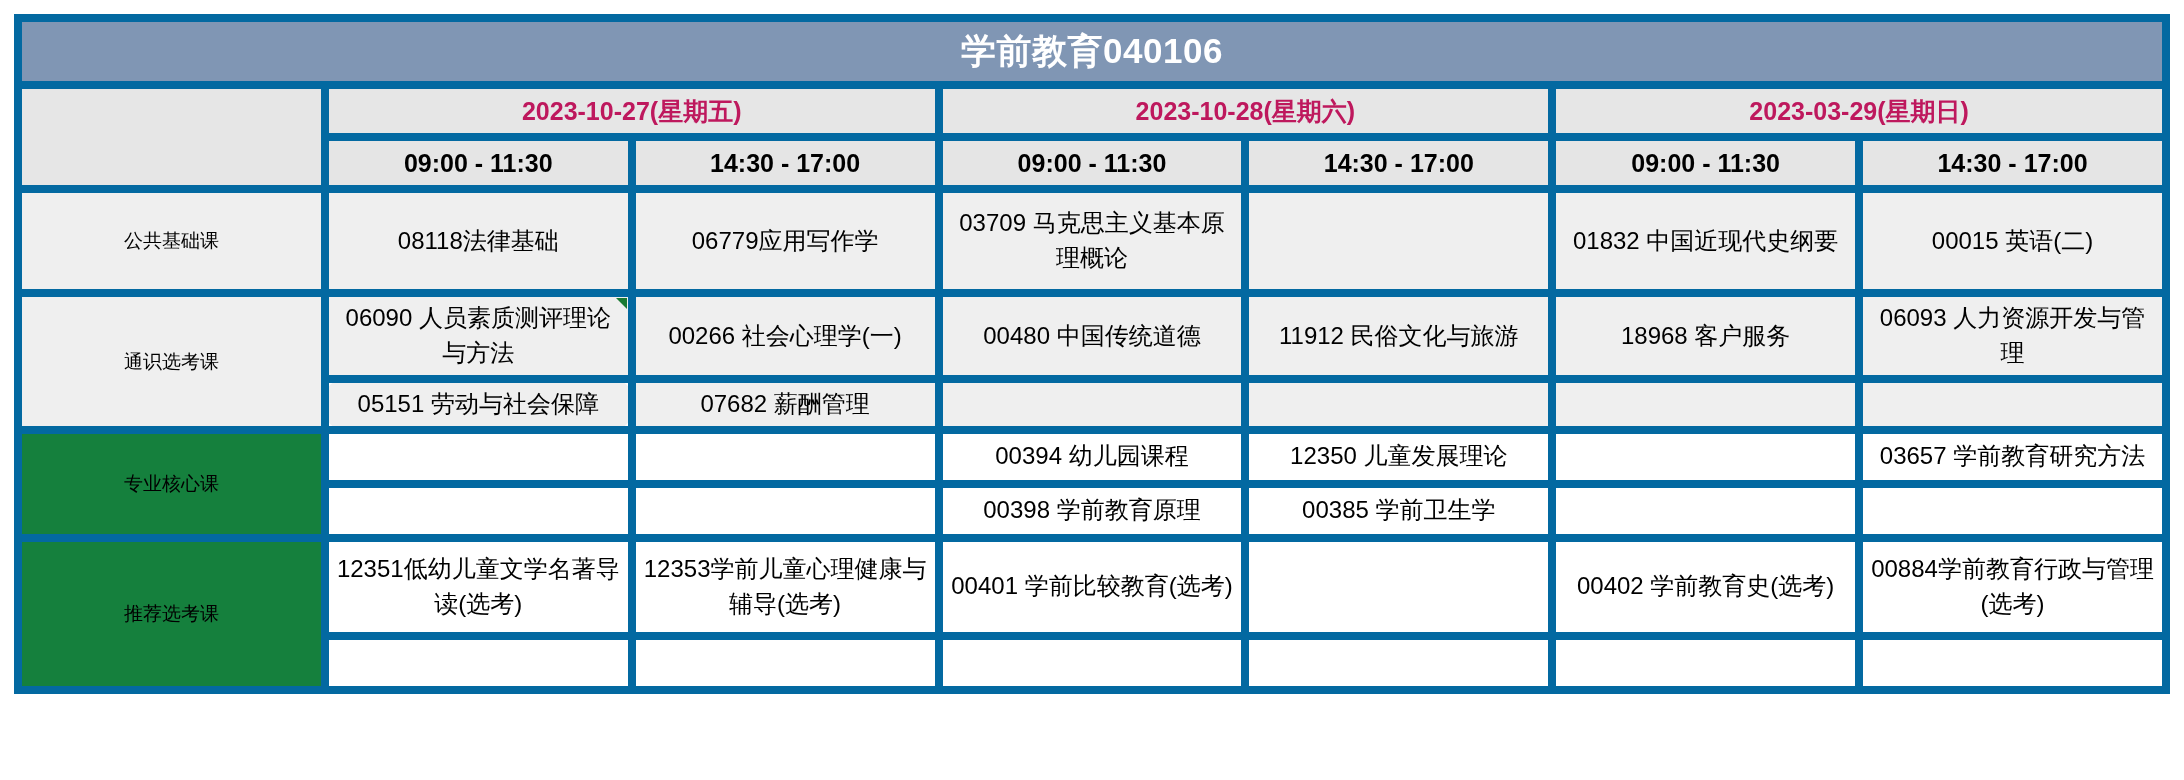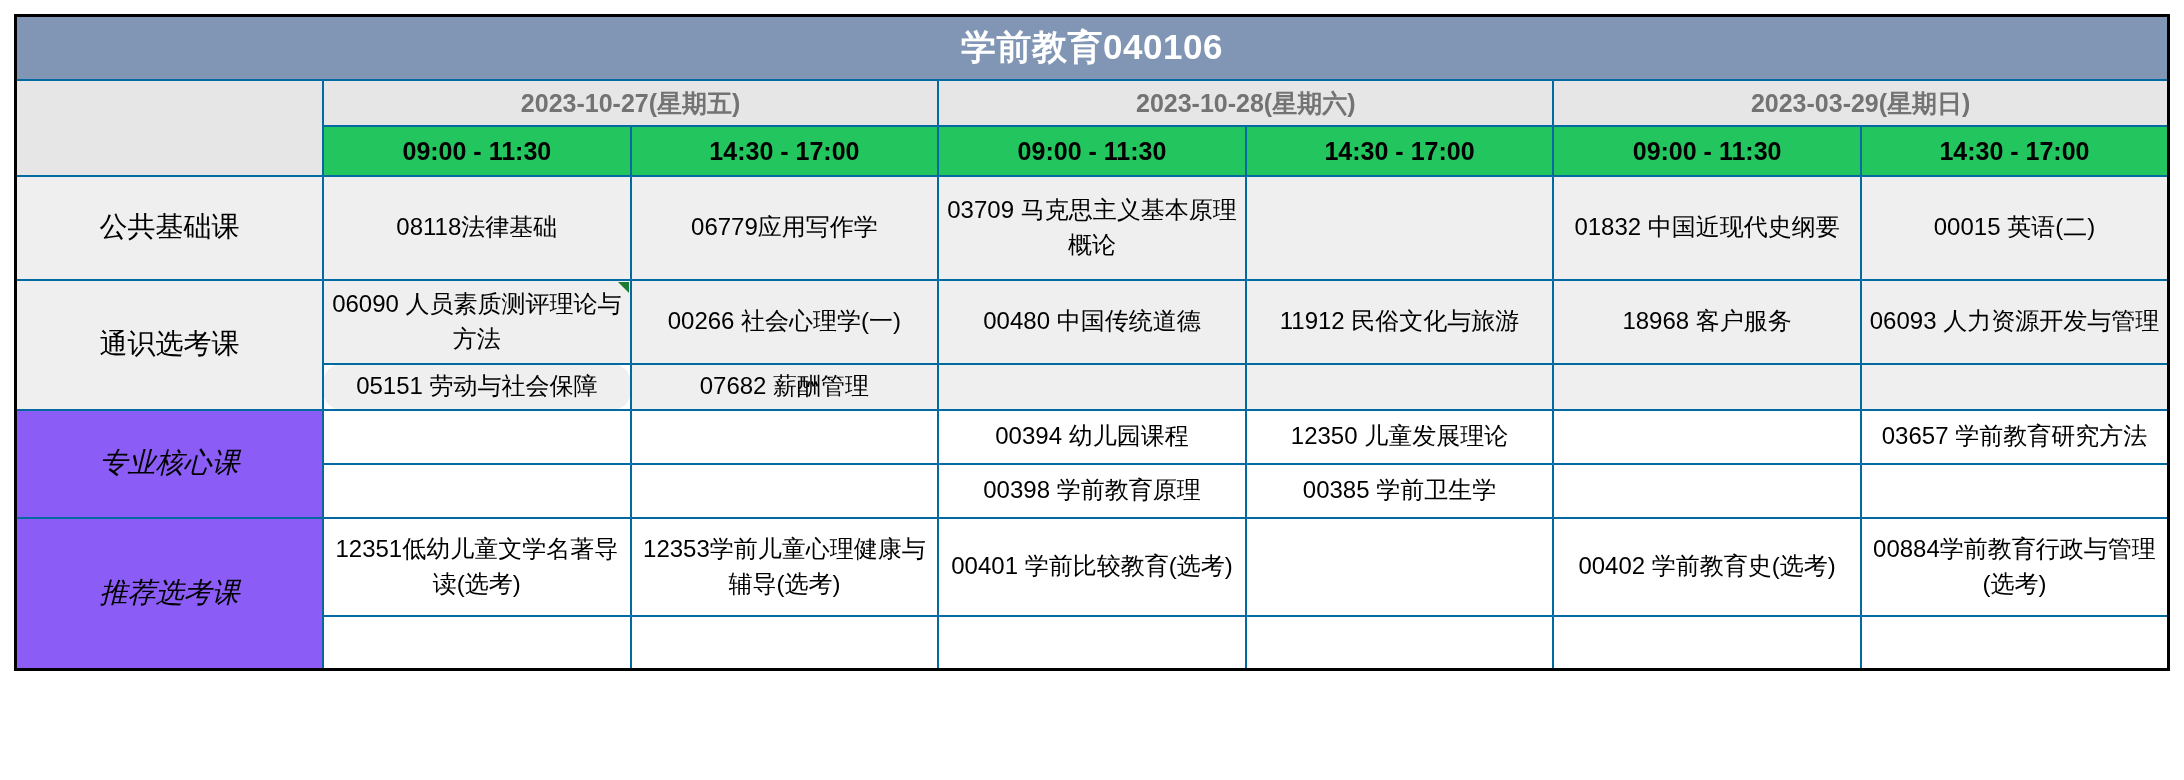--- a/index.html
+++ b/index.html
@@ -16,21 +16,21 @@
     box-sizing:border-box;
     padding:14px 14px 14px 14px;
   }
   table.schedule{
     border-collapse:collapse;
     table-layout:fixed;
     width:2156px;
     border:3px solid #000000;
   }
   table.schedule td,table.schedule th{
-    border:2px solid #0369a1;
+    border:8px solid #0369a1;
     text-align:center;
     vertical-align:middle;
     padding:4px 6px;
     box-sizing:border-box;
     word-break:break-word;
     line-height:1.45;
   }
 
   
   td.title-banner{
@@ -43,42 +43,42 @@
     border-left:3px solid #000;
     border-right:3px solid #000;
     border-top:3px solid #000;
   }
 
   
   td.date-head{
     background:#e6e6e6;
     font-size:25px;
     font-weight:bold;
-    color:#737373;
+    color:#be185d;
     height:40px;
   }
   td.slot-head{
-    background:#22c55e;
+    background:#e5e5e5;
     font-size:25px;
     font-weight:bold;
     color:#000000;
     height:50px;
   }
   td.corner-cell{
     background:#e6e6e6;
   }
 
   
   td.cat-cell{
     background:#efefef;
-    font-size:28px;
+    font-size:19px;
     color:#000000;
     width:126px;
   }
-  td.cat-cell.plain{background:#8b5cf6;font-style:italic;}
+  td.cat-cell.plain{background:#15803d;}
 
   
   td.body-cell{
     font-size:24px;
     color:#000000;
   }
   td.shade{background:#efefef;}
   td.plain{background:#ffffff;}
 
   td.c1{width:126px;}

